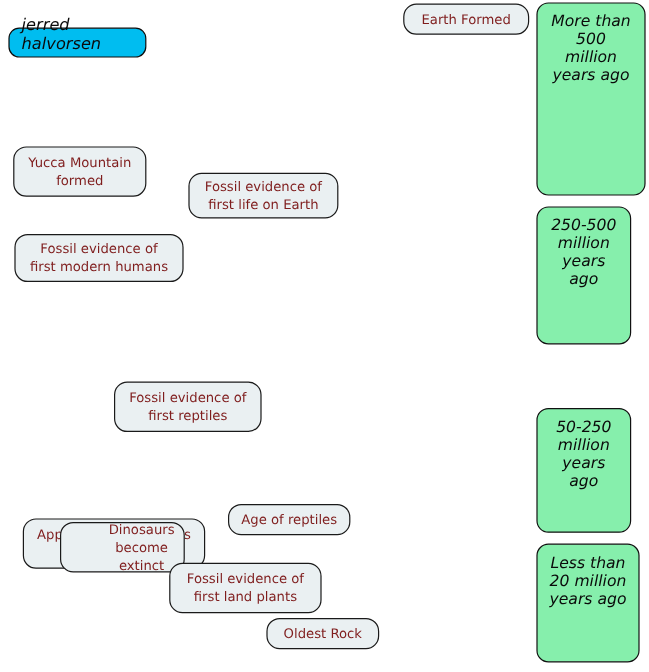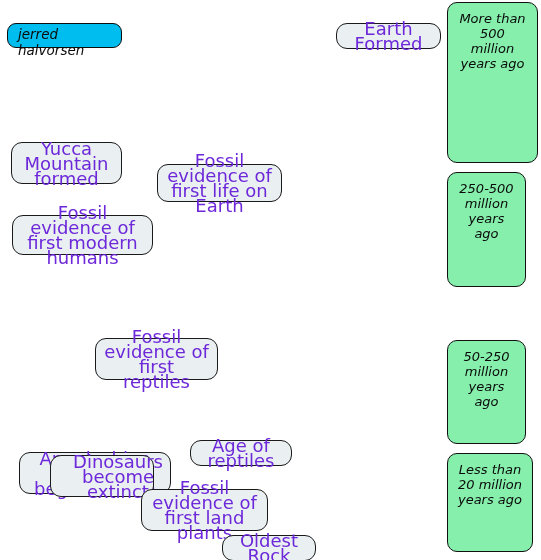--- a/index.html
+++ b/index.html
@@ -23,41 +23,40 @@
   .card {
     position: absolute;
     box-sizing: border-box;
     display: flex;
     align-items: center;
     justify-content: center;
     text-align: center;
     border: 1px solid #1a1a1a;
     border-radius: 11px;
     background: #eaf0f2;
-    color: #6d28d9;
+    color: #7f1d1d;
     font-family: "DejaVu Sans", sans-serif;
-    font-size: 18px;
+    font-size: 11px;
     line-height: 15px;
     padding: 3px 7px;
     cursor: move;
     -webkit-user-select: none;
     user-select: none;
-    margin-top: 20px;
   }
   .card .txt {
     display: block;
     white-space: pre-line;
   }
 
   
   .nametag {
     position: absolute;
     box-sizing: border-box;
     display: flex;
-    align-items: flex-start;
+    align-items: flex-end;
     justify-content: flex-start;
     border: 1px solid #0d0d0d;
     border-radius: 9px;
     background: #00bdf0;
     color: #0a0a0a;
     font-style: italic;
     font-size: 13.5px;
     font-family: "DejaVu Sans", sans-serif;
     padding: 2px 10px;
     -webkit-user-select: none;

